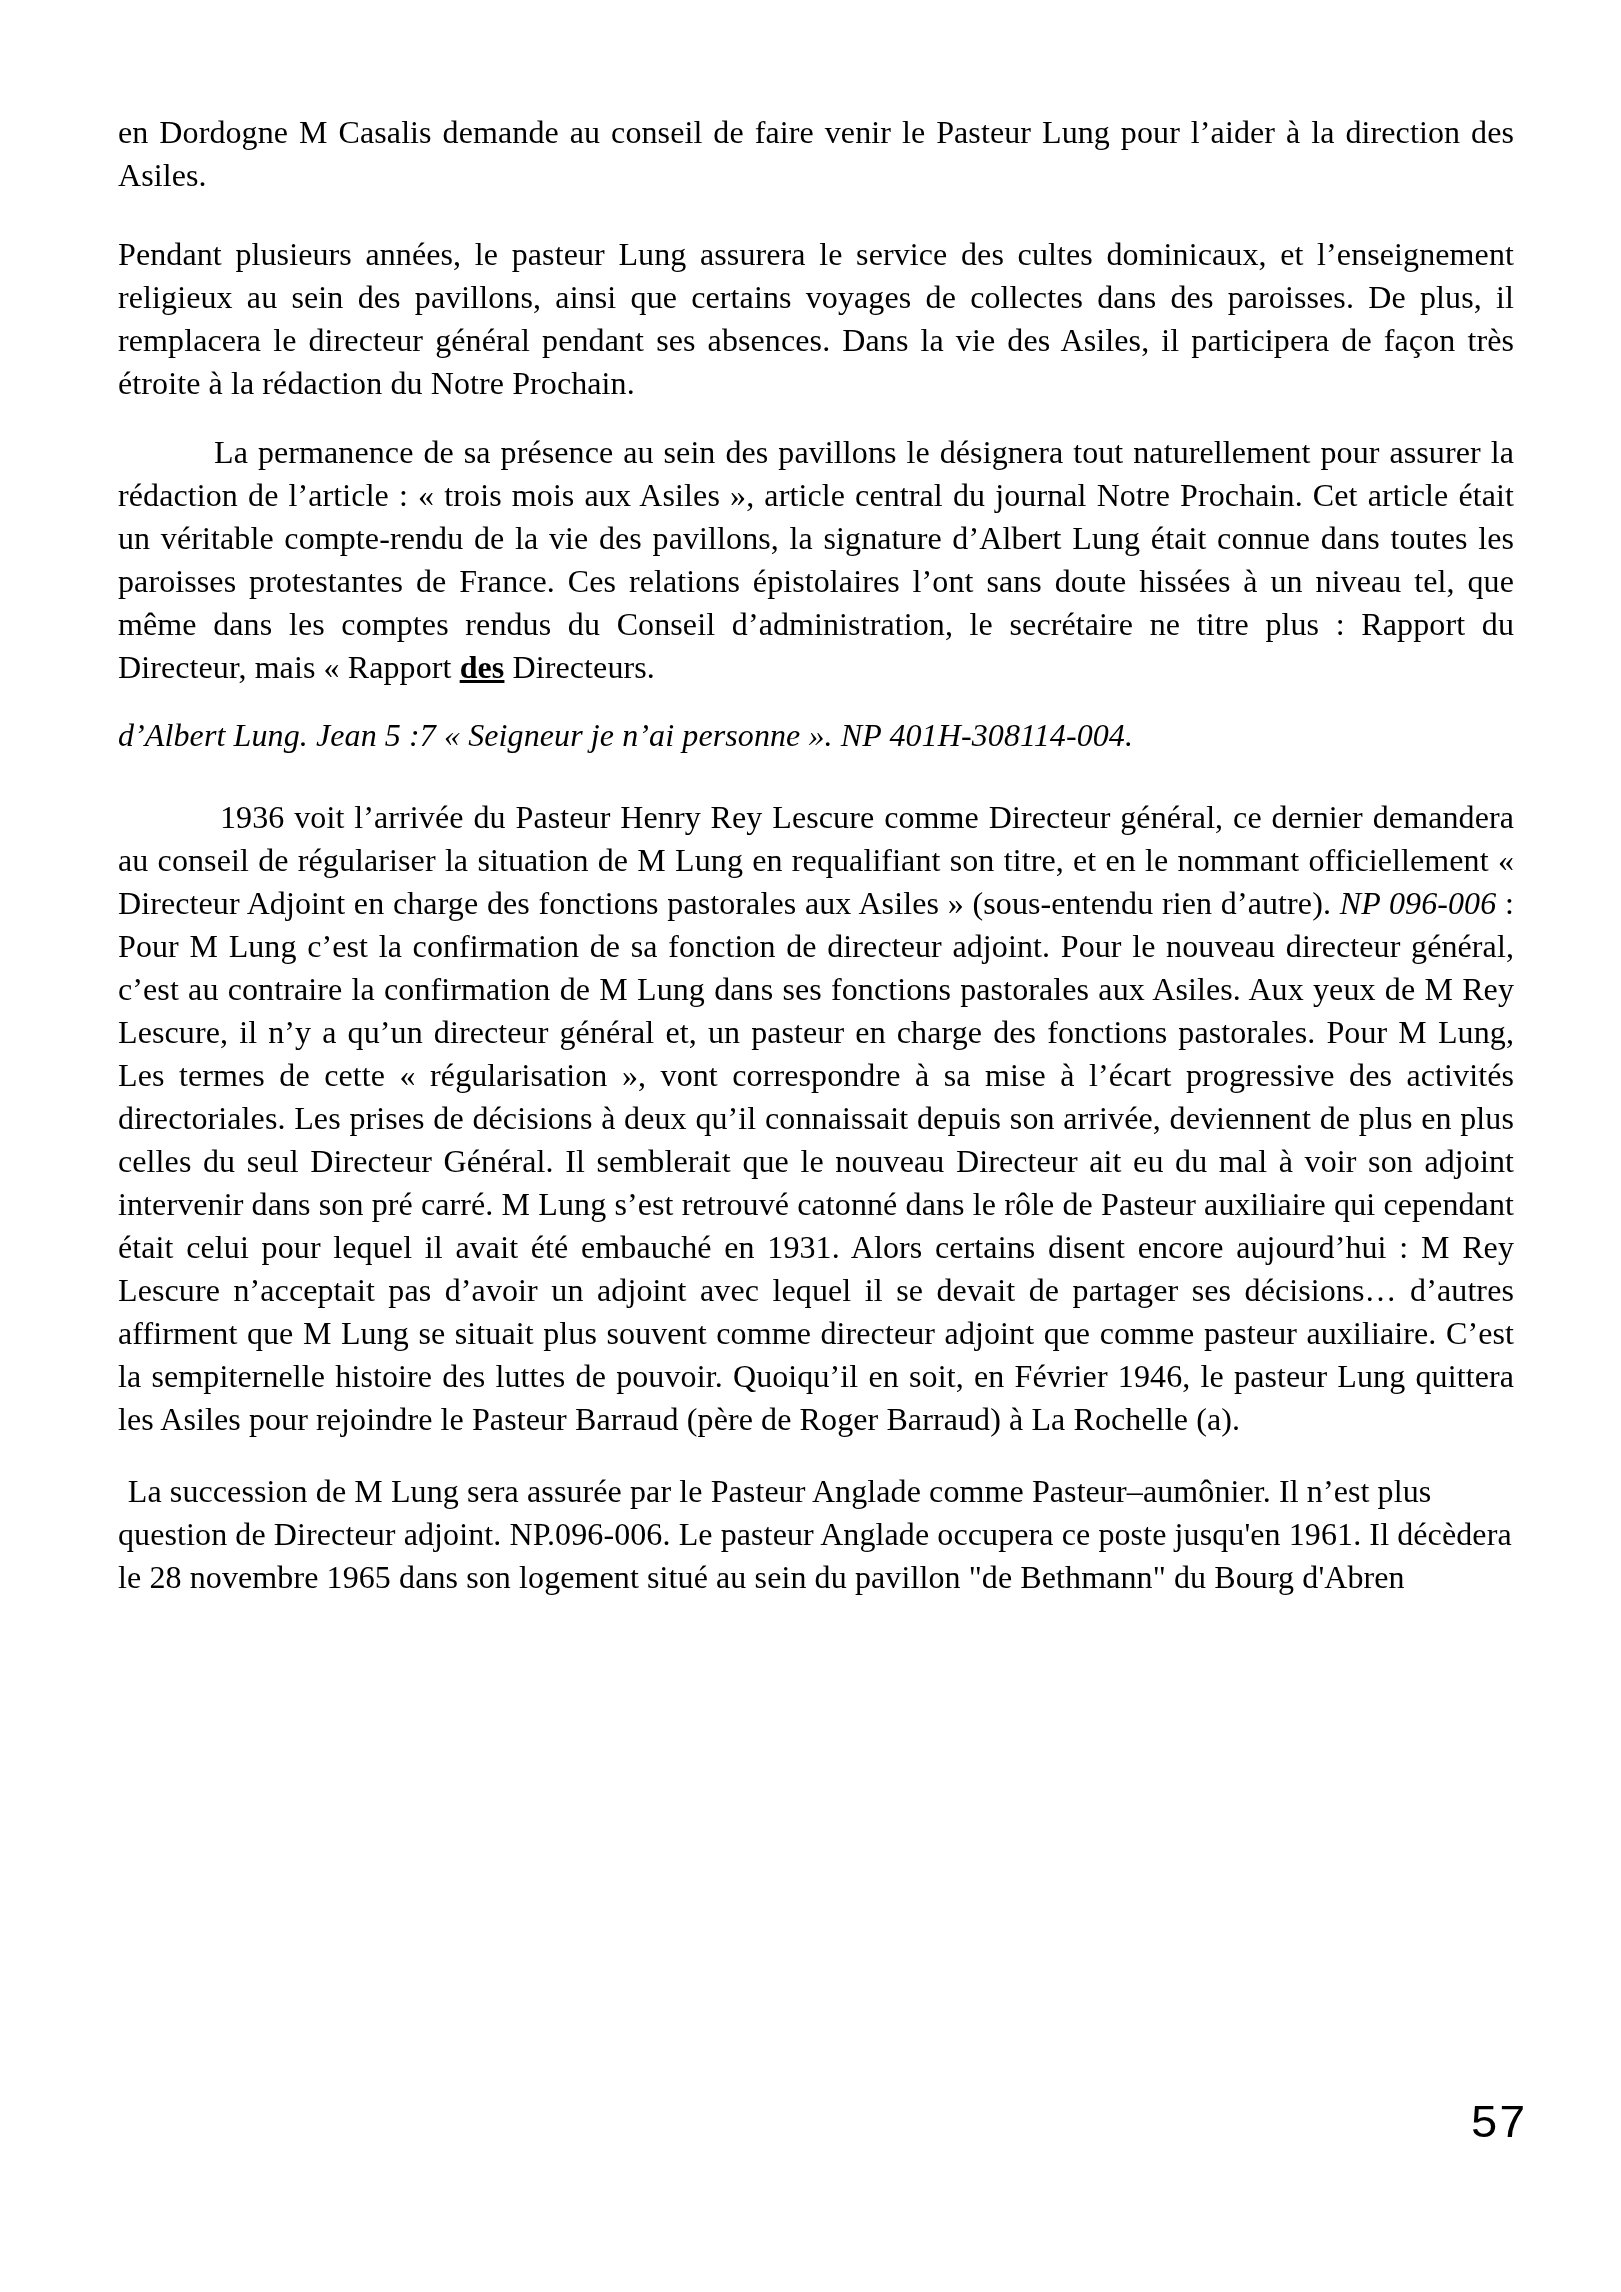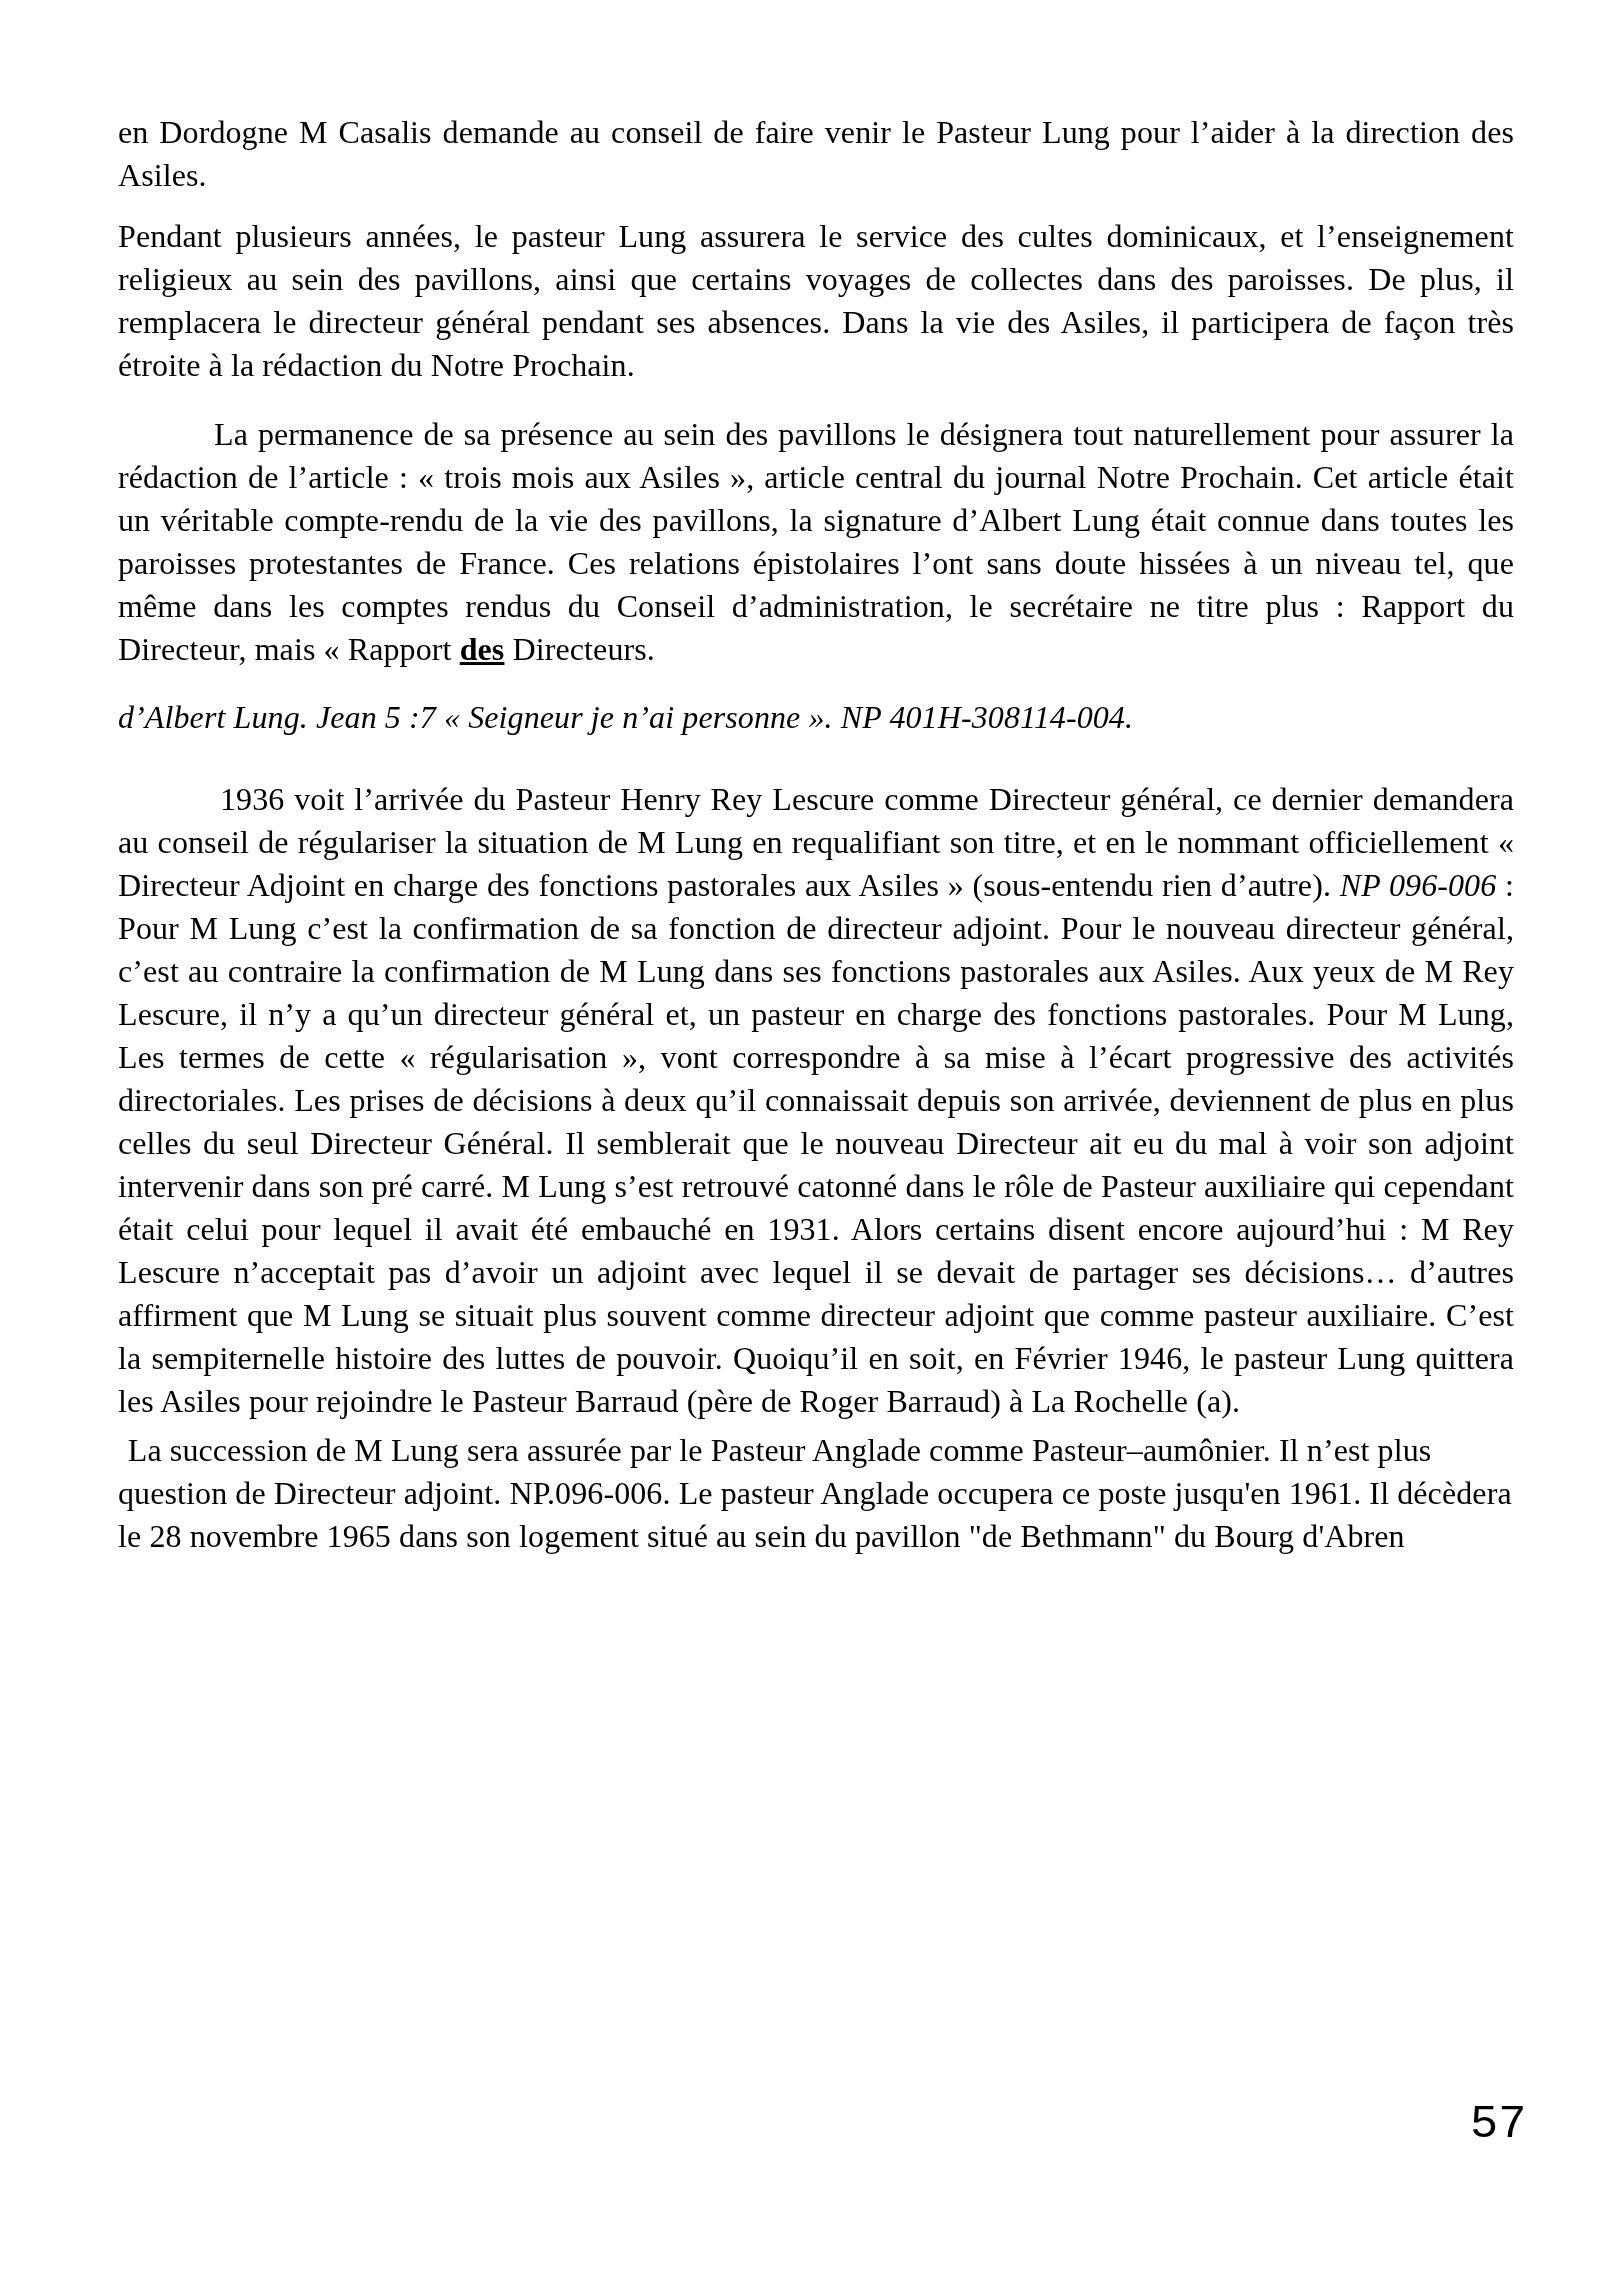--- a/index.html
+++ b/index.html
@@ -23,25 +23,25 @@
       font-size: 32px;
       line-height: 43px;
       letter-spacing: 0.1px;
     }
     .para {
       margin: 0;
       text-align: justify;
     }
     .para.left { text-align: left; }
     .gap-a { margin-top: 21.6px; }
-    .gap-b { margin-top: 18px; }
+    .gap-b { margin-top: 36px; }
     .gap-c { margin-top: 25.5px; }
     .gap-d { margin-top: 25.5px; }
     .gap-e { margin-top: 39px; }
-    .gap-f { margin-top: 6px; }
+    .gap-f { margin-top: 29px; }
     .indent { text-indent: 96px; }
     .indent2 { text-indent: 102px; }
     .indent-small { text-indent: 9.8px; }
     .it { font-style: italic; }
     .bu { font-weight: bold; text-decoration: underline; }
     .page-number {
       position: absolute;
       left: 1470px;
       top: 2105px;
       font-family: Liberation Mono, monospace;

